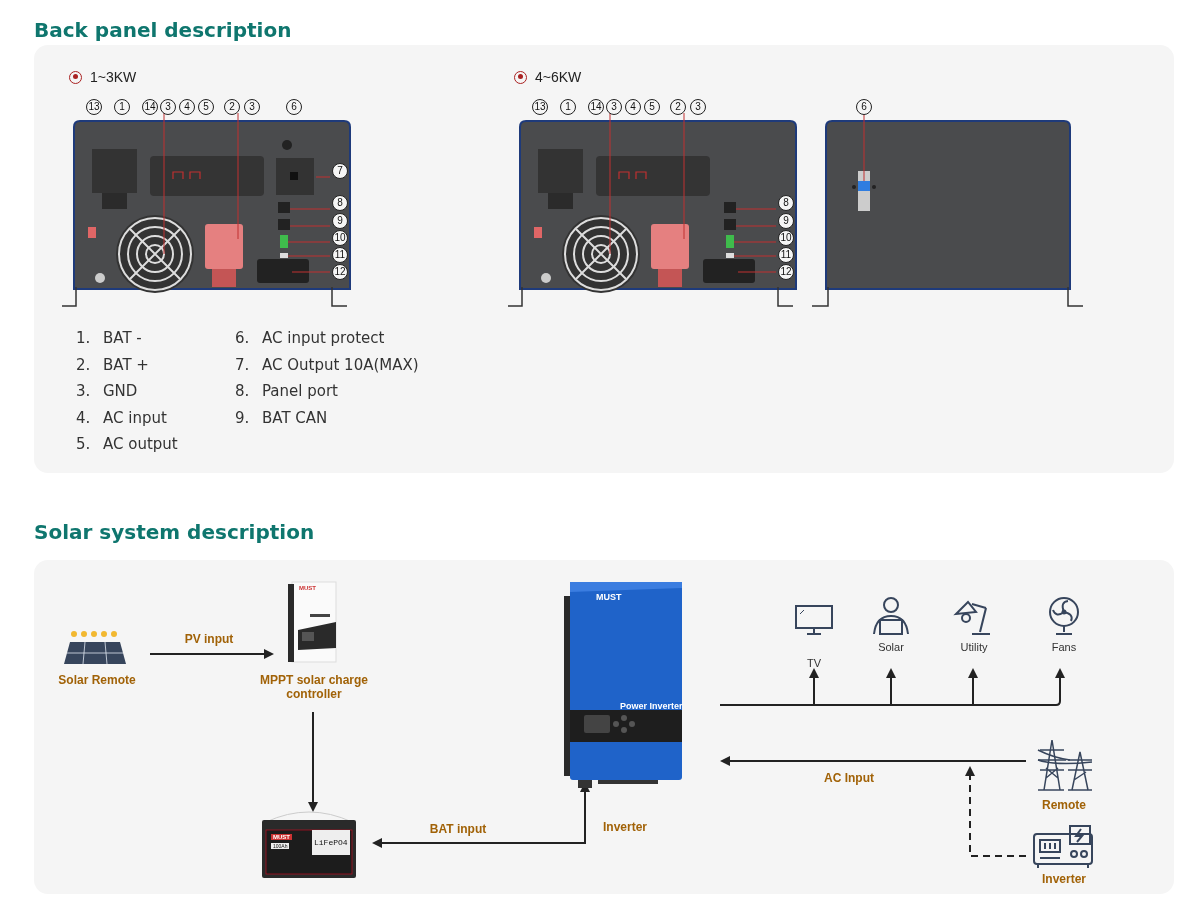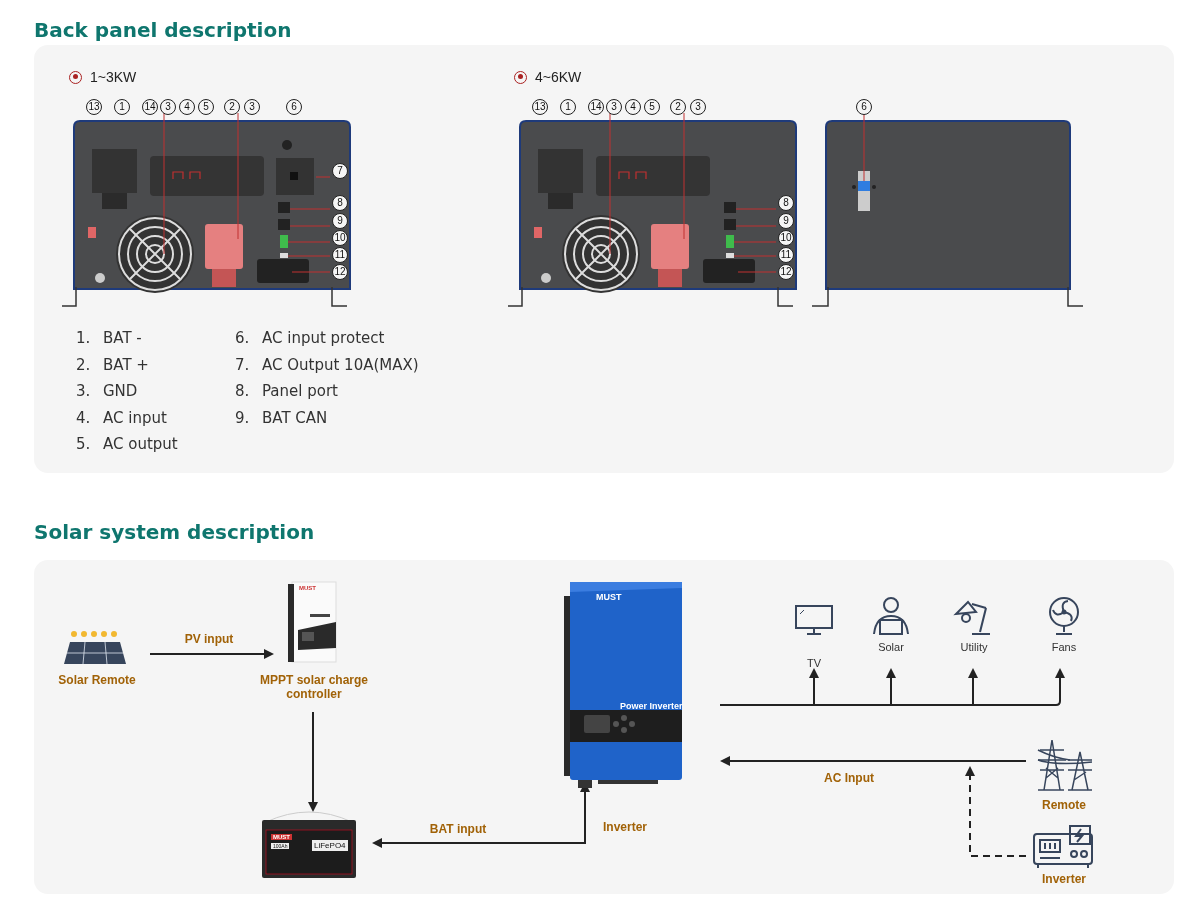--- a/index.html
+++ b/index.html
@@ -266,21 +266,21 @@
   </div>
 
   <div class="abs" style="left:226px;top:250px;width:98px;height:70px;">
     <svg width="98" height="70">
       <path d="M6 12 Q49 -8 92 12" stroke="#ccc" fill="none"></path>
       <rect x="2" y="10" width="94" height="58" rx="2" fill="#2a2a2a"></rect>
       <rect x="6" y="20" width="86" height="44" fill="#1c1c1c" stroke="#a12" stroke-width="0.8"></rect>
     </svg>
     <span class="abs" style="left:11px;top:24px;font-size:6px;background:#c33;color:#fff;padding:0 2px;font-weight:bold;">MUST</span>
     <span class="abs" style="left:11px;top:33px;font-size:5px;background:#eee;color:#111;padding:0 2px;">100Ah</span>
-    <span class="abs" style="left:52px;top:30px;font-size:8px;background:#eee;color:#111;padding:1px 2px;">LiFePO4</span>
+    <span class="abs" style="left:52px;top:20px;font-size:8px;background:#eee;color:#111;padding:8px 2px;font-family:Liberation Mono, monospace;">LiFePO4</span>
   </div>
   <div class="lbl" style="left:384px;top:262px;width:80px;">BAT input</div>
 
   <div class="abs" style="left:524px;top:18px;width:132px;height:214px;">
     <svg width="132" height="214">
       <rect x="6" y="18" width="10" height="180" fill="#2a2a2a"></rect>
       <rect x="12" y="4" width="112" height="198" rx="3" fill="#1f63c9"></rect>
       <path d="M12 4 L124 4 L124 10 L12 14 Z" fill="#3b7de0"></path>
       <rect x="12" y="132" width="112" height="32" fill="#1e1e1e"></rect>
       <rect x="26" y="137" width="26" height="18" rx="2" fill="#444"></rect>

